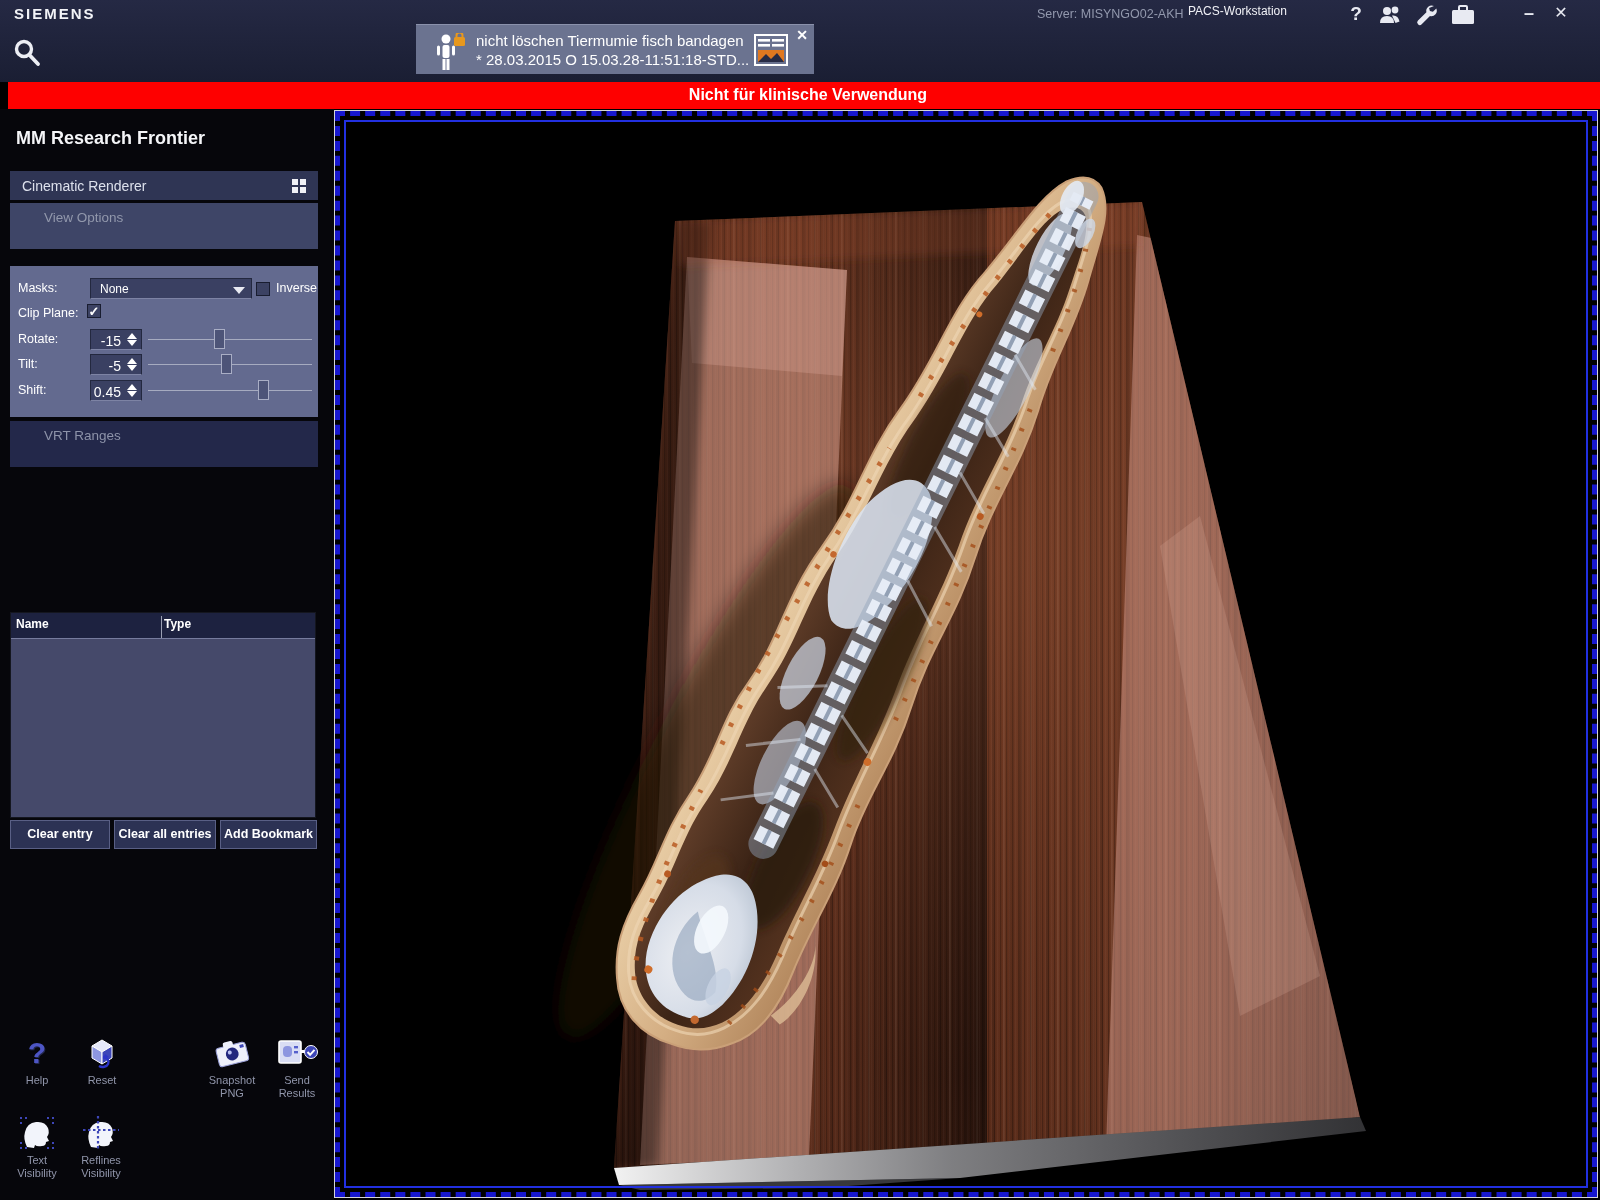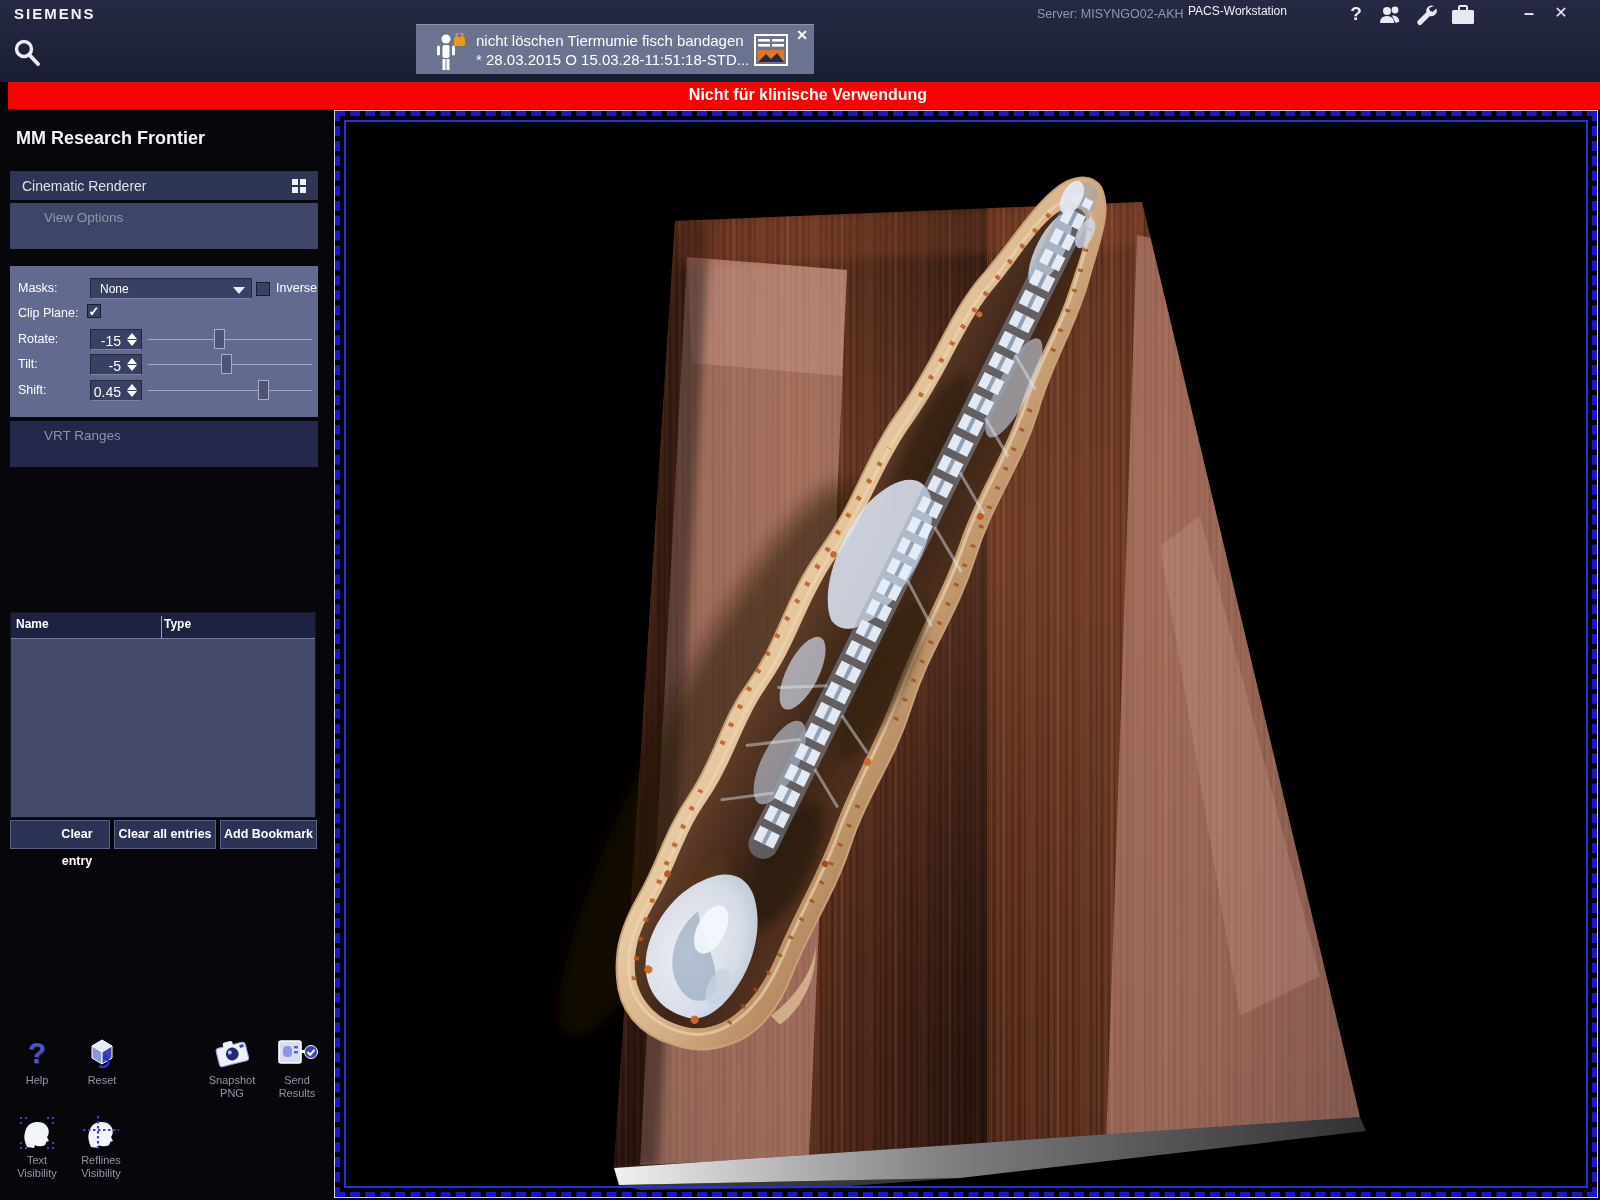--- a/index.html
+++ b/index.html
@@ -71,21 +71,21 @@
 
   #tbl { position:absolute; left:10px; top:503px; width:306px; height:206px; border:1px solid #14161f; }
   #tbl-head { position:absolute; left:0; top:0; width:100%; height:26px; background:#1d2240; border-bottom:1px solid #767c9e; }
   #tbl-head .th { position:absolute; top:4px; font-size:12px; font-weight:bold; color:#fff; }
   #th-name { left:5px; } #th-type { left:153px; }
   #tbl-div { position:absolute; left:150px; top:3px; width:1px; height:22px; background:#9ba0b4; }
   #tbl-body { position:absolute; left:0; top:26px; width:100%; height:178px; background:#45496a; cursor:default; }
 
   .pbtn { position:absolute; top:711px; height:29px; background:#2c3254; border:1px solid #595f85;
           color:#fff; font-size:12.5px; font-weight:bold; text-align:center; line-height:27px; cursor:pointer; }
-  #btn-clear  { left:10px; width:100px;padding-left:34px; }
+  #btn-clear  { left:10px; width:100px; }
   #btn-clearall { left:114px; width:102px; }
   #btn-bookmark { left:220px; width:97px; }
 
   .tool { position:absolute; text-align:center; cursor:pointer; }
   .tool-label { margin-top:3px; font-size:11px; color:#9095aa; white-space:pre-line; line-height:13px; }
   .tool .ig { height:36px; display:flex; align-items:center; justify-content:center; }
   #tool-help    { left:8px;  top:926px; width:58px; }
   #tool-reset   { left:72px; top:926px; width:60px; }
   #tool-snap    { left:200px;top:926px; width:64px; }
   #tool-send    { left:266px;top:926px; width:62px; }

